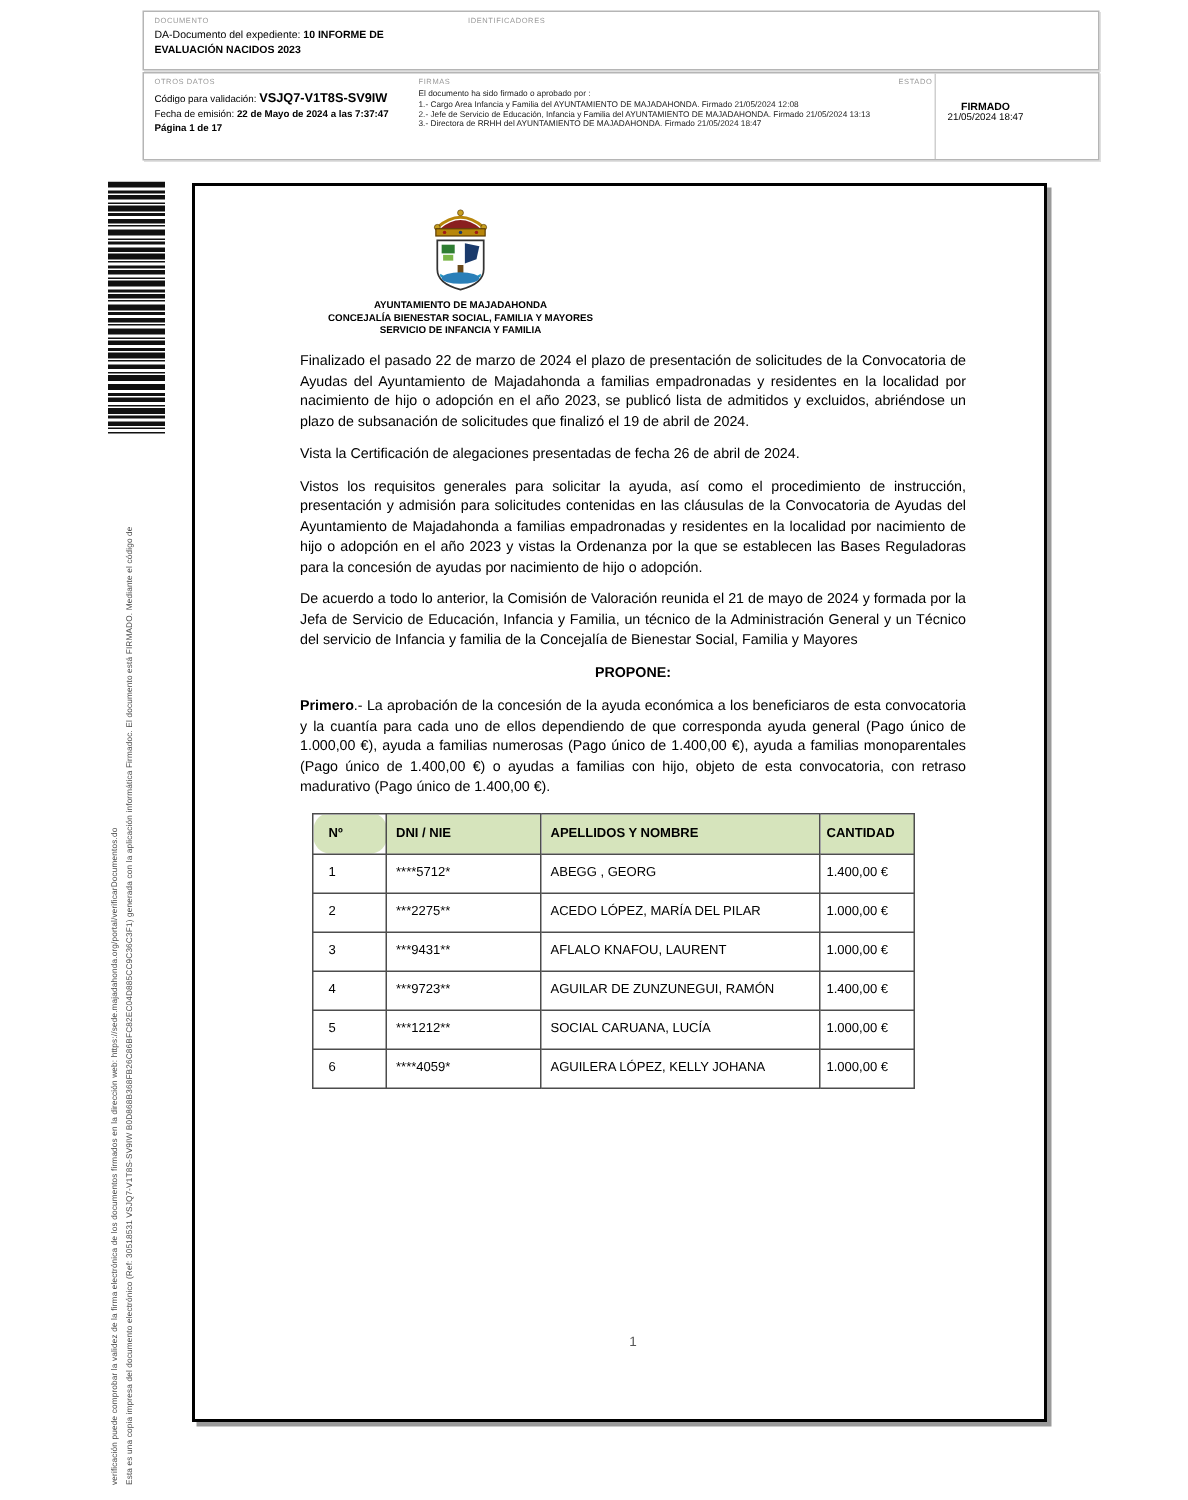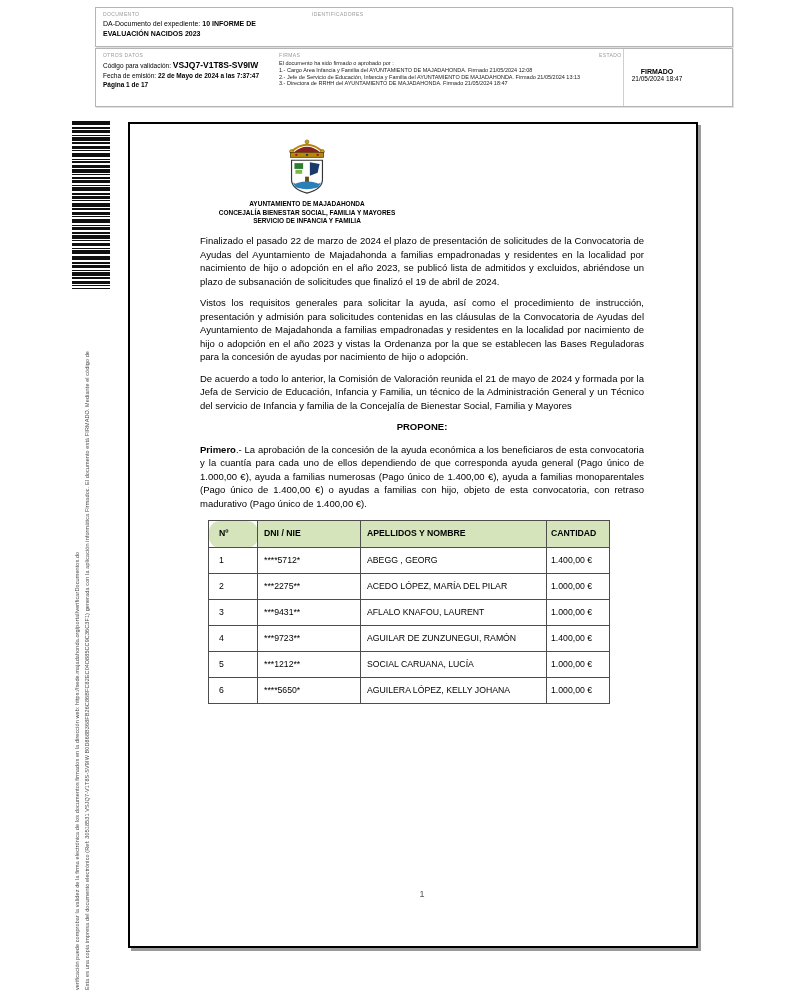--- a/index.html
+++ b/index.html
@@ -217,20 +217,21 @@
   <div id="org-block">
     <div>AYUNTAMIENTO DE MAJADAHONDA</div>
     <div>CONCEJALÍA BIENESTAR SOCIAL, FAMILIA Y MAYORES</div>
     <div>SERVICIO DE INFANCIA Y FAMILIA</div>
   </div>
 
   <div id="content">
 
 
     <p>Finalizado el pasado 22 de marzo de 2024 el plazo de presentación de solicitudes de la Convocatoria de Ayudas del Ayuntamiento de Majadahonda a familias empadronadas y residentes en la localidad por nacimiento de hijo o adopción en el año 2023, se publicó lista de admitidos y excluidos, abriéndose un plazo de subsanación de solicitudes que finalizó el 19 de abril de 2024.</p>
+    <p>Vista la Certificación de alegaciones presentadas de fecha 26 de abril de 2024.</p>
     <p>Vistos los requisitos generales para solicitar la ayuda, así como el procedimiento de instrucción, presentación y admisión para solicitudes contenidas en las cláusulas de la Convocatoria de Ayudas del Ayuntamiento de Majadahonda a familias empadronadas y residentes en la localidad por nacimiento de hijo o adopción en el año 2023 y vistas la Ordenanza por la que se establecen las Bases Reguladoras para la concesión de ayudas por nacimiento de hijo o adopción.</p>
     <p>De acuerdo a todo lo anterior, la Comisión de Valoración reunida el 21 de mayo de 2024 y formada por la Jefa de Servicio de Educación, Infancia y Familia, un técnico de la Administración General y un Técnico del servicio de Infancia y familia de la Concejalía de Bienestar Social, Familia y Mayores</p>
 
     <p class="center-head">PROPONE:</p>
 
     <p><b>Primero</b><span>.- La aprobación de la concesión de la ayuda económica a los beneficiaros de esta convocatoria y la cuantía para cada uno de ellos dependiendo de que corresponda ayuda general (Pago único de 1.000,00 €),  ayuda a familias numerosas (Pago único de 1.400,00 €), ayuda a familias monoparentales (Pago único de 1.400,00 €) o ayudas a familias con hijo, objeto de esta convocatoria, con retraso madurativo (Pago único de 1.400,00 €).</span></p>
 
     <table class="benef">
       <tbody>
           <tr>
@@ -264,21 +265,21 @@
         <td class="col-c">1.400,00 €</td>
       </tr>
       <tr>
         <td class="col-n">5</td>
         <td class="col-d">***1212**</td>
         <td class="col-a">SOCIAL CARUANA, LUCÍA</td>
         <td class="col-c">1.000,00 €</td>
       </tr>
       <tr>
         <td class="col-n">6</td>
-        <td class="col-d">****5650*</td>
+        <td class="col-d">****4059*</td>
         <td class="col-a">AGUILERA  LÓPEZ, KELLY JOHANA</td>
         <td class="col-c">1.000,00 €</td>
       </tr>
     </tbody>
       </table>
   </div>
 
   <div id="page-num">1</div>
 </div>
 

